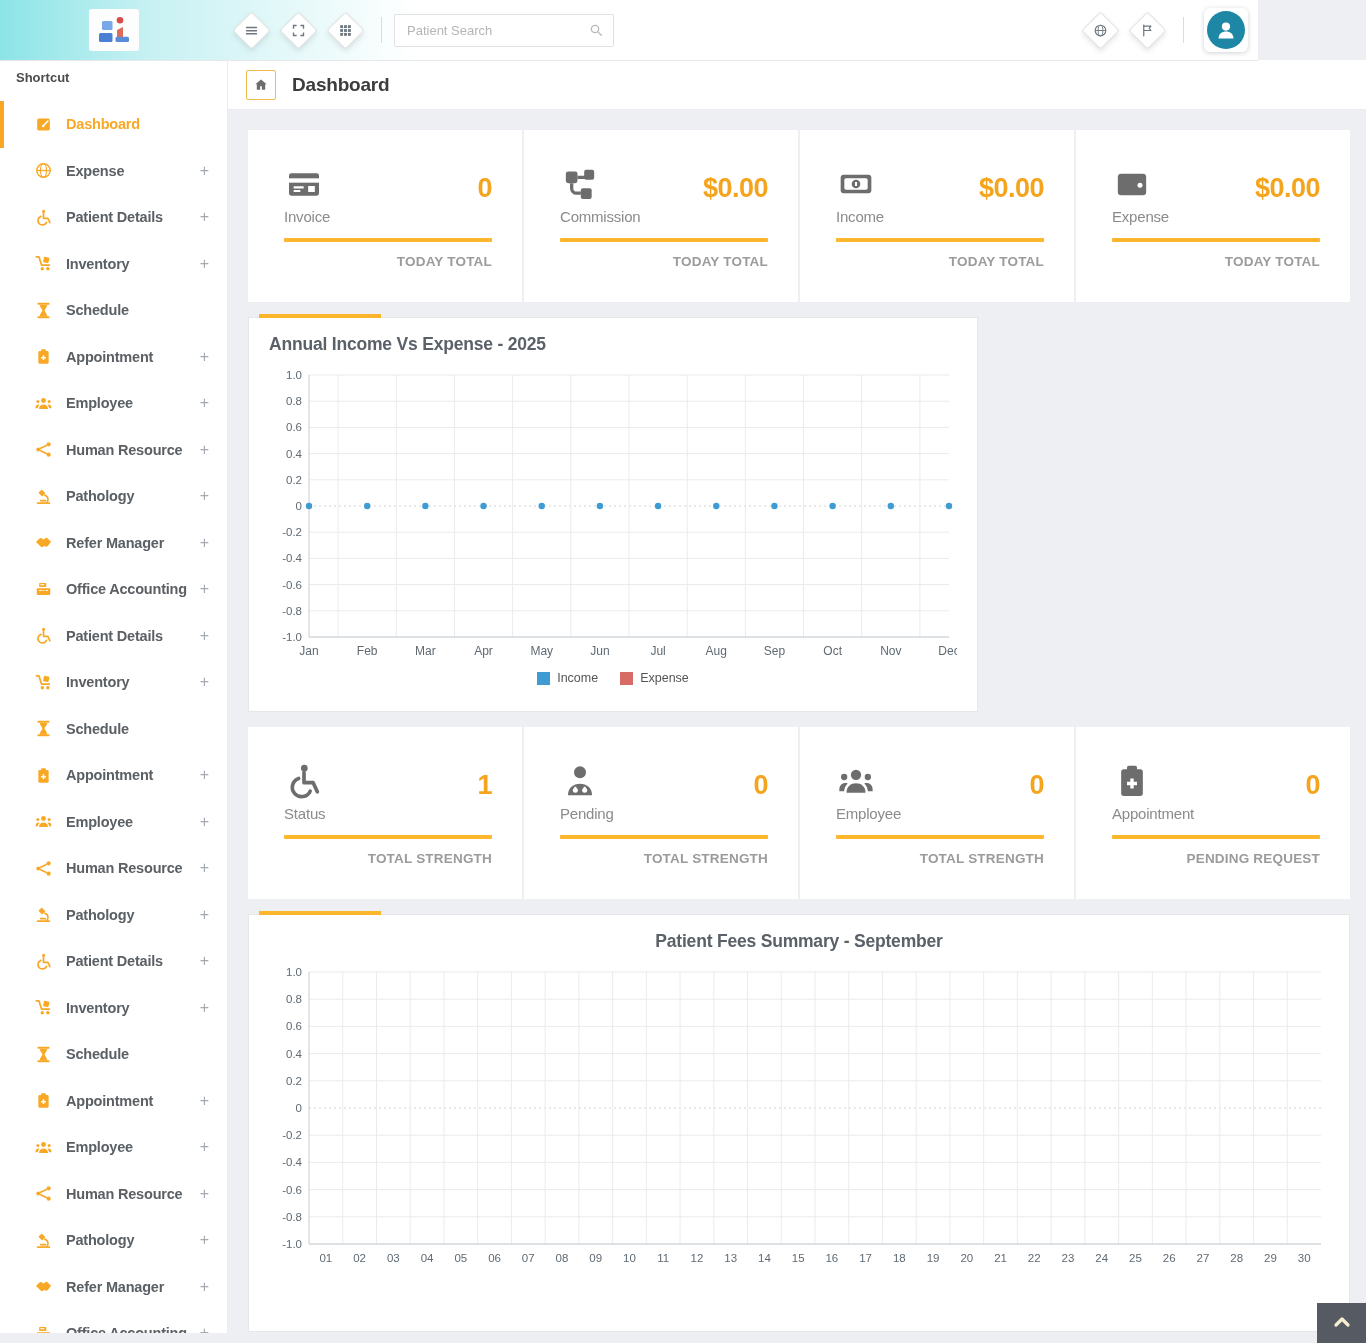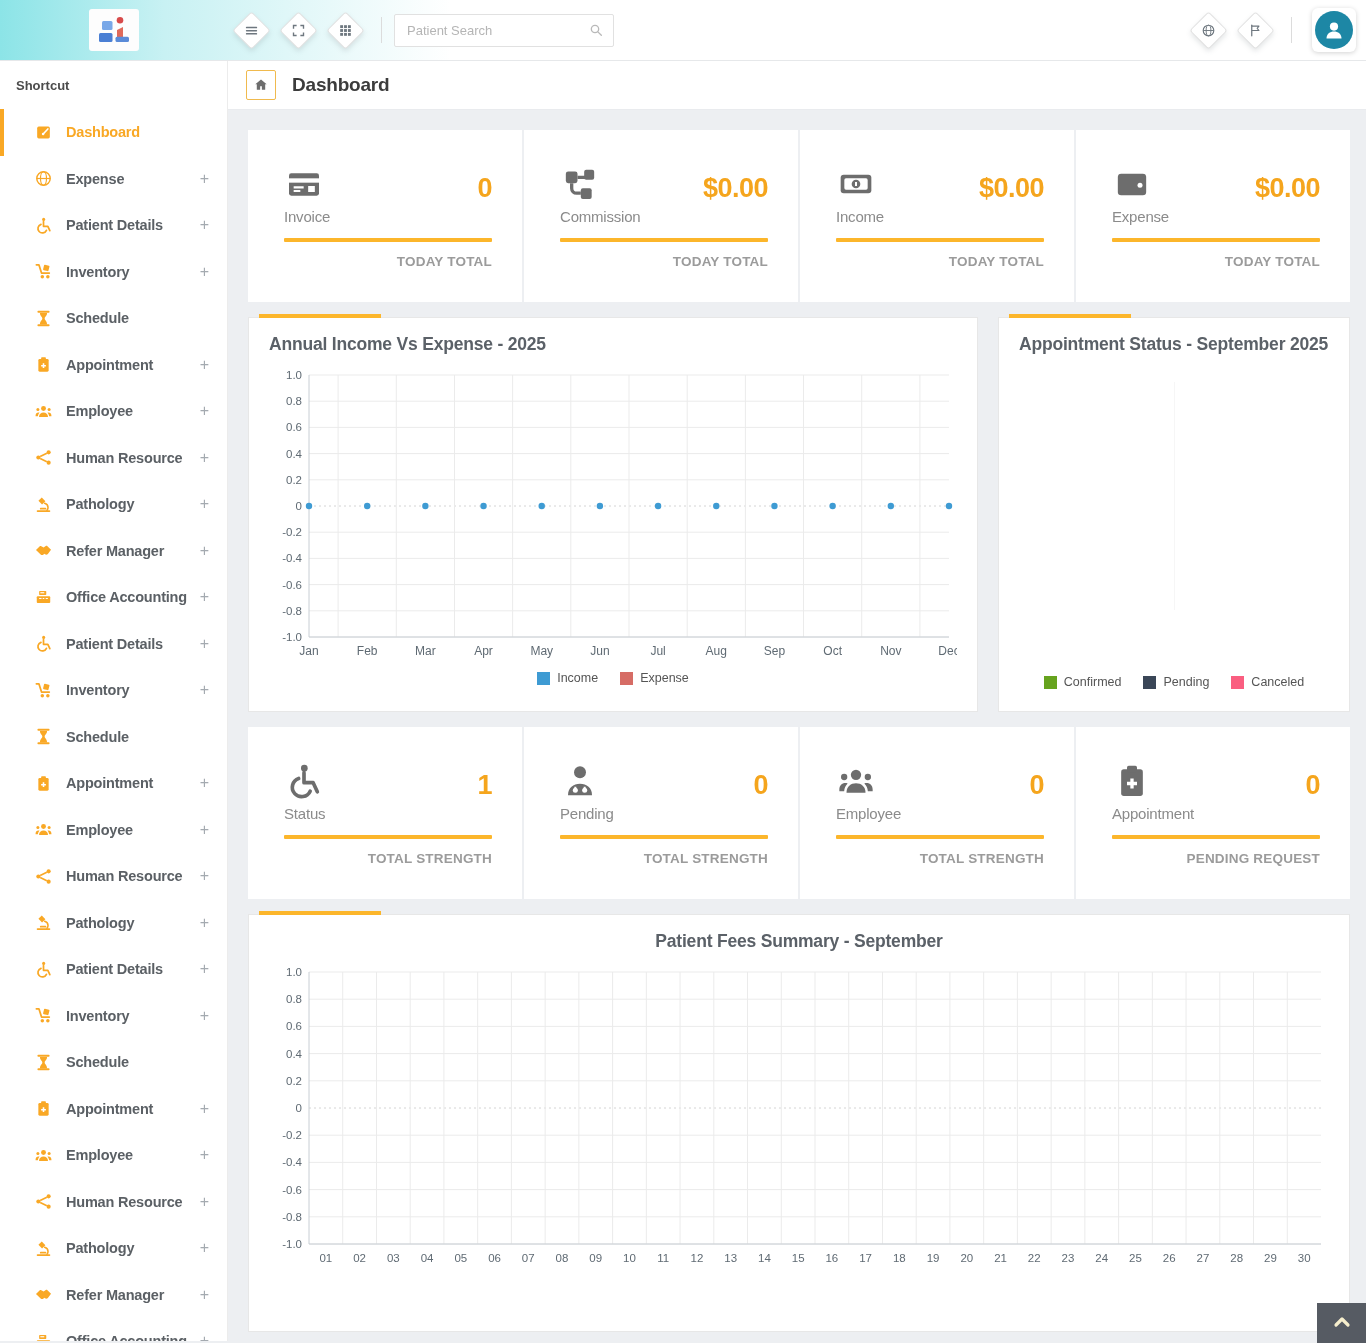--- a/index.html
+++ b/index.html
@@ -9,21 +9,21 @@
     font-family:"Liberation Sans","DejaVu Sans",sans-serif;
     position:relative; color:#555;
   }
   .ic { display:inline-flex; }
   .ic svg { width:100%; height:100%; display:block; }
   .sz14{width:15px;height:15px}.sz16{width:16px;height:16px}.sz18{width:19px;height:19px}
   .sz22{width:24px;height:24px}.sz38{width:40px;height:40px}
 
   
   .header{
-    position:absolute; top:0; left:0; width:1366px; height:60px; z-index:20;
+    position:absolute; top:0; left:0; width:1258px; height:60px; z-index:20;
     background:linear-gradient(90deg,#8ce4e7 0%,#c8f1f3 12%,#ffffff 33%);
     display:flex; align-items:center; box-shadow:0 1px 0 #e6e8ea;
   }
   .logo-box{ width:228px; display:flex; justify-content:center; align-items:center; }
   .logo-img{ width:50px; height:42px; background:#fdfdfd; border-radius:3px; padding:3px; }
   .hdr-group{ display:flex; align-items:center; }
   .diamond{
     width:27px; height:27px; background:#fff; border:1px solid #e2e2e2; border-radius:3px;
     transform:rotate(45deg); display:flex; align-items:center; justify-content:center;
     margin:0 10px; cursor:pointer; box-shadow:2px 2px 5px rgba(110,120,130,.18);
@@ -45,21 +45,21 @@
     box-shadow:0 1px 5px rgba(0,0,0,.18); display:flex; align-items:center;
     justify-content:center; cursor:pointer;
   }
   .avatar-circle{
     width:38px; height:38px; border-radius:50%; background:#1d87a5;
     display:flex; align-items:center; justify-content:center; color:#fff; overflow:hidden;
   }
 
   
   .sidebar{
-    position:absolute; top:60px; left:0; width:228px; height:1281px;
+    position:absolute; top:52px; left:0; width:228px; height:1281px;
     background:#fff; border-right:1px solid #ececec; z-index:10; overflow:hidden;
   }
   .side-label{ padding:18px 16px 0; font-size:13px; font-weight:bold; color:#4c4c4c; }
   .side-nav{ margin-top:16px; }
   .side-item{
     height:46.5px; display:flex; align-items:center; padding:0 18px 0 28px;
     cursor:pointer; border-left:4px solid transparent;
   }
   .side-item.active{ border-left-color:#f9a825; }
   .side-item .si{ color:#f9a825; width:22px; display:flex; justify-content:center; }
@@ -85,21 +85,21 @@
   .card-top{ display:flex; justify-content:space-between; align-items:flex-end; }
   .card-icon{ color:#6d6d6d; }
   .card-value{ color:#f5a51d; font-size:27px; font-weight:bold; letter-spacing:-.5px; }
   .card-label{ color:#8b8b8b; font-size:15px; margin-top:4px; letter-spacing:-.2px; }
   .card-bar{ height:4px; background:#fcb62b; margin-top:13px; border-radius:1px; }
   .card-footer{
     text-align:right; color:#9b9b9b; font-weight:bold; font-size:13.5px;
     margin-top:12px; letter-spacing:.2px;
   }
 
-  .charts-row{ display:flex; gap:20px; margin-top:15px; }
+  .charts-row{ display:flex; gap:10px; margin-top:15px; }
   .panel{ background:#fff; border:1px solid #e7e7e7; position:relative; padding:16px 20px; }
   .panel::before{
     content:""; position:absolute; top:-4px; left:10px; width:122px; height:4px; background:#fcb62b;
   }
   .panel-title{ font-size:17.5px; font-weight:bold; color:#5b6168; letter-spacing:-.2px; }
   #panel-annual{ width:730px; height:395px; }
   #panel-status{ flex:1; height:395px; }
   #panel-fees{ margin-top:15px; height:418px;text-align:center; }
   .chart-svg{ display:block; margin-top:10px; }
   .chart-legend{ display:flex; justify-content:center; gap:22px; margin-top:6px; }
@@ -726,38 +726,20 @@
             <circle cx="680" cy="141" r="3.2" fill="#3e9bd3"></circle>
           </svg>
         <div class="chart-legend" id="legend-annual">
             <div class="legend-item">
               <span class="legend-swatch" style="background: rgb(62, 155, 211);"></span>
               <span>Income</span>
             </div>
             <div class="legend-item">
               <span class="legend-swatch" style="background: rgb(214, 108, 101);"></span>
               <span>Expense</span>
-            </div>
-          </div>
-      </div>
-      <div class="panel" id="panel-status">
-        <div class="panel-title">Appointment Status - September 2025</div>
-        <div class="pie-ghost"></div>
-        <div class="chart-legend status-legend" id="legend-status">
-            <div class="legend-item">
-              <span class="legend-swatch" style="background: rgb(102, 163, 30);"></span>
-              <span>Confirmed</span>
-            </div>
-            <div class="legend-item">
-              <span class="legend-swatch" style="background: rgb(58, 70, 87);"></span>
-              <span>Pending</span>
-            </div>
-            <div class="legend-item">
-              <span class="legend-swatch" style="background: rgb(250, 94, 128);"></span>
-              <span>Canceled</span>
             </div>
           </div>
       </div>
     </div>
 
     <div class="cards-row" id="row-mid-cards" style="margin-top:15px">
         <div class="stat-card">
           <div class="card-top">
             <span class="ic sz38 card-icon">
               <svg viewBox="0 0 24 24">

